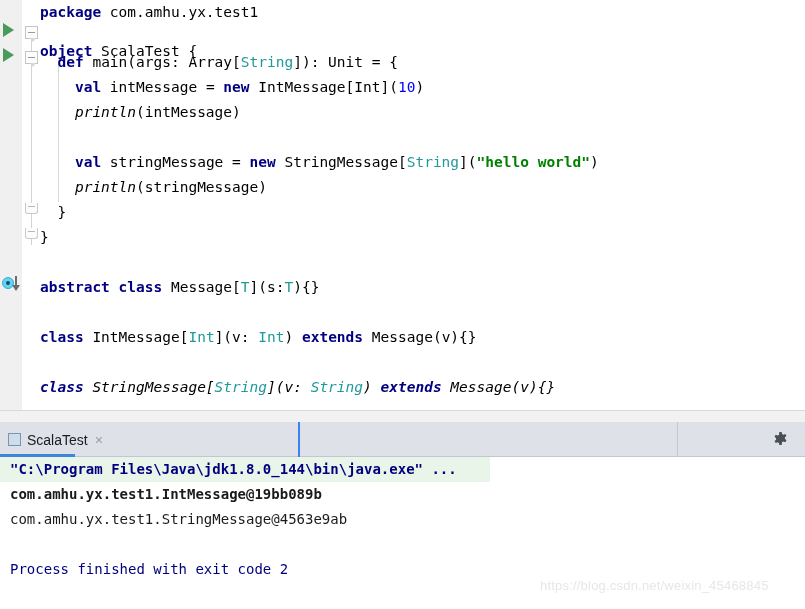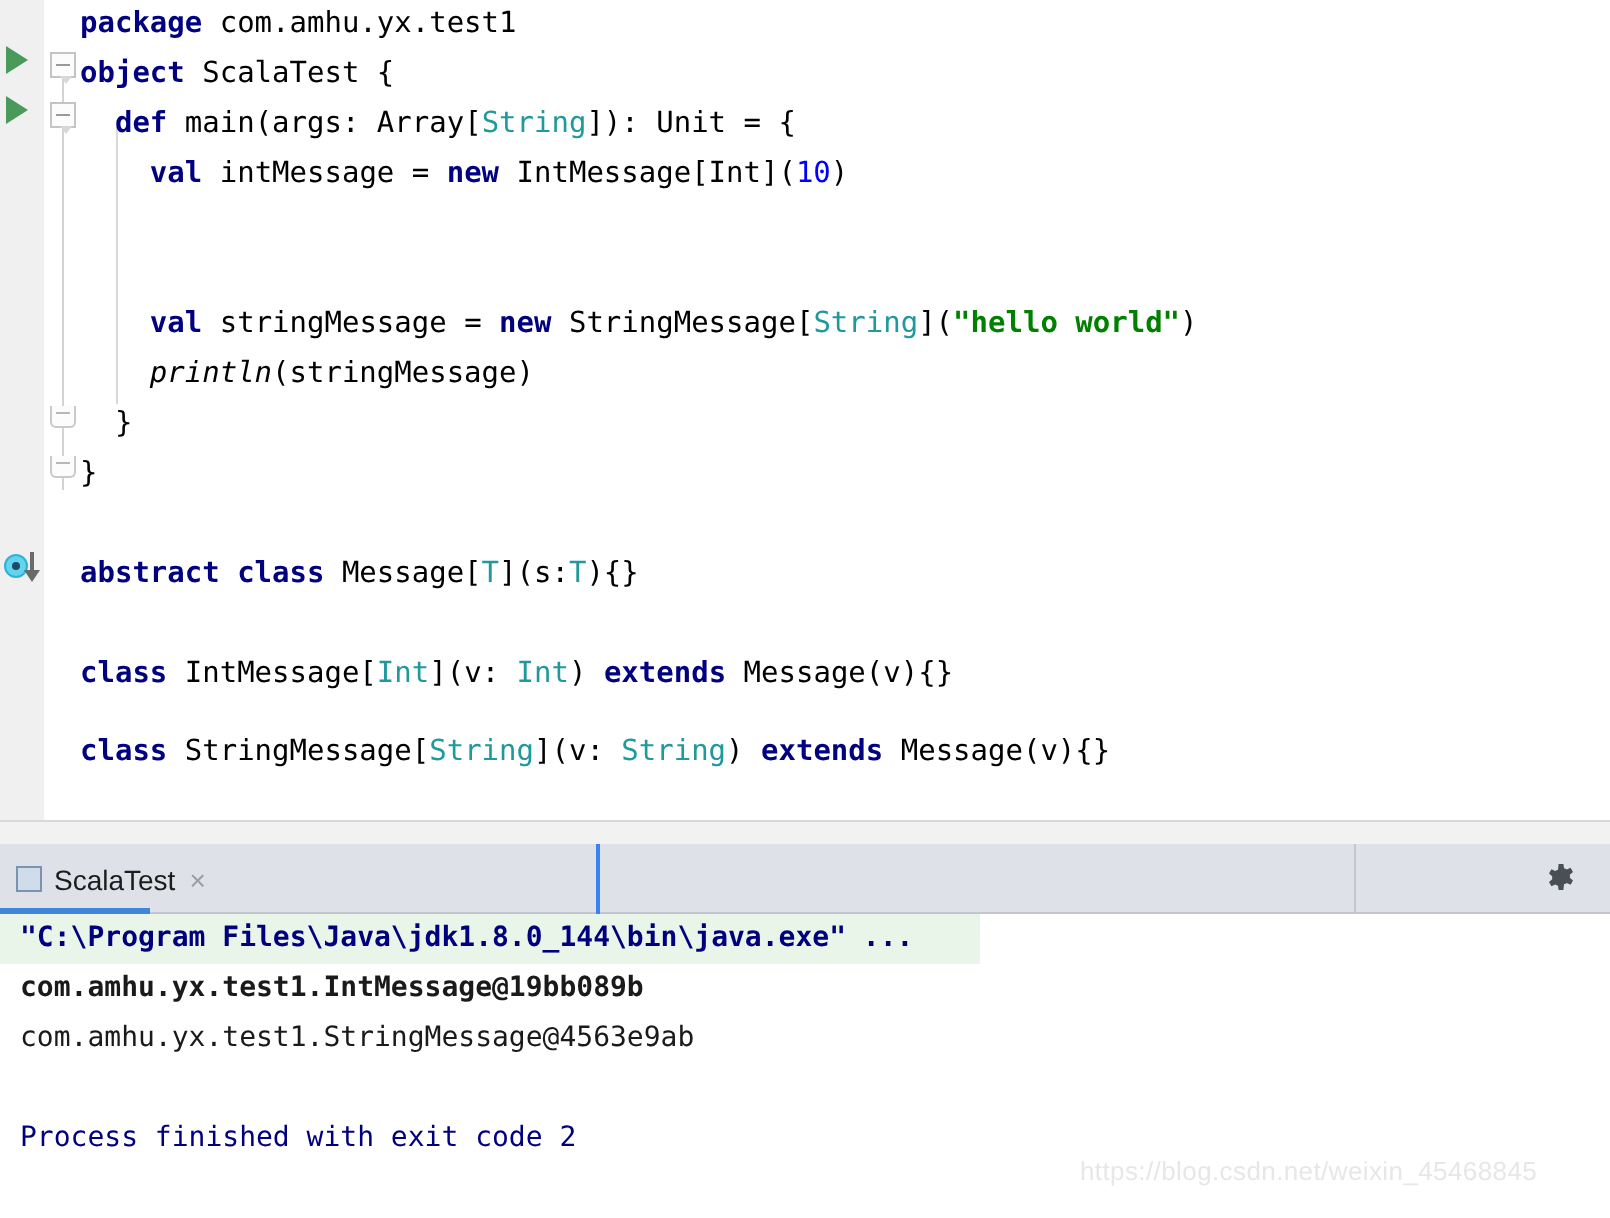--- a/index.html
+++ b/index.html
@@ -318,34 +318,35 @@
   <div class="fold-end e2"></div>
 
   <div class="impl-marker">
     <div class="circ"></div>
     <div class="stem"></div>
     <div class="head"></div>
   </div>
 
   <div class="code-area" id="code-area">
       <div class="ln" style="top: 0px;"><span class="kw">package</span><span class="pl"> com.amhu.yx.test1</span></div>
-      <div class="ln" style="top: 25px;"><span class="kw">object</span><span class="pl"> ScalaTest {</span></div>
+      <div class="ln" style="top: 39px;"><span class="kw">object</span><span class="pl"> ScalaTest {</span></div>
       <div class="ln" style="top: 50px;"><span class="pl">  </span><span class="kw">def</span><span class="pl"> main(args: Array[</span><span class="typ">String</span><span class="pl">]): Unit = {</span></div>
       <div class="ln" style="top: 75px;"><span class="pl">    </span><span class="kw">val</span><span class="pl"> intMessage = </span><span class="kw">new</span><span class="pl"> IntMessage[Int](</span><span class="num">10</span><span class="pl">)</span></div>
+      <div class="ln" style="top: 100px;"><span class="pl">    </span><span class="fn">println</span><span class="pl">(intMessage)</span></div>
       <div class="ln" style="top: 125px;"></div>
       <div class="ln" style="top: 175px;"><span class="pl">    </span><span class="fn">println</span><span class="pl">(stringMessage)</span></div>
       <div class="ln" style="top: 150px;"><span class="pl">    </span><span class="kw">val</span><span class="pl"> stringMessage = </span><span class="kw">new</span><span class="pl"> StringMessage[</span><span class="typ">String</span><span class="pl">](</span><span class="str">"hello world"</span><span class="pl">)</span></div>
       <div class="ln" style="top: 200px;"><span class="pl">  }</span></div>
       <div class="ln" style="top: 225px;"><span class="pl">}</span></div>
       <div class="ln" style="top: 250px;"></div>
       <div class="ln" style="top: 275px;"><span class="kw">abstract class</span><span class="pl"> Message[</span><span class="typ">T</span><span class="pl">](s:</span><span class="typ">T</span><span class="pl">){}</span></div>
       <div class="ln" style="top: 300px;"></div>
       <div class="ln" style="top: 325px;"><span class="kw">class</span><span class="pl"> IntMessage[</span><span class="typ">Int</span><span class="pl">](v: </span><span class="typ">Int</span><span class="pl">) </span><span class="kw">extends</span><span class="pl"> Message(v){}</span></div>
       <div class="ln" style="top: 350px;"></div>
-      <div class="ln" style="top: 364px;"><span class="kw">class</span><span class="pl"> StringMessage[</span><span class="typ">String</span><span class="pl">](v: </span><span class="typ">String</span><span class="pl">) </span><span class="kw">extends</span><span class="pl"> Message(v){}</span></div>
+      <div class="ln" style="top: 375px; font-style: italic;"><span class="kw">class</span><span class="pl"> StringMessage[</span><span class="typ">String</span><span class="pl">](v: </span><span class="typ">String</span><span class="pl">) </span><span class="kw">extends</span><span class="pl"> Message(v){}</span></div>
     </div>
 </div>
 
 <div class="panel-split"></div>
 
 <div class="console-panel">
 
   <div class="tabbar">
 
     <div class="tab">

